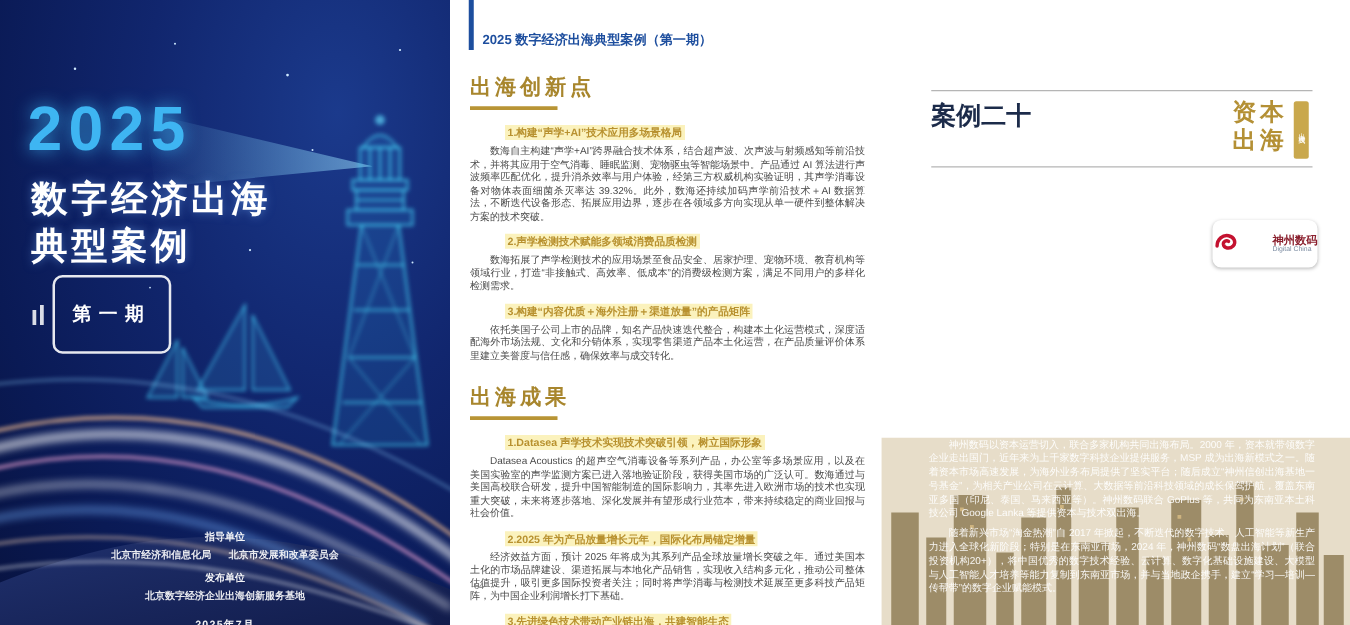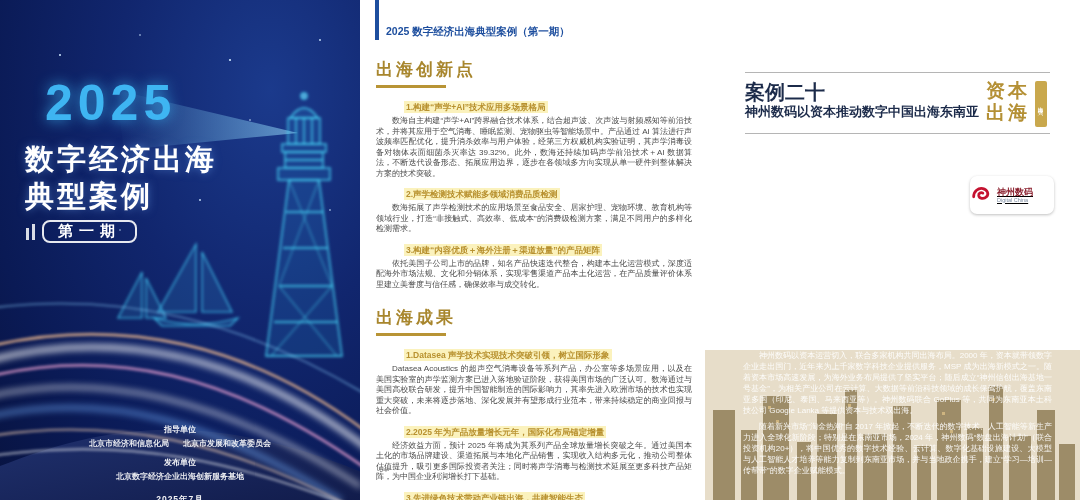--- a/index.html
+++ b/index.html
@@ -5,30 +5,30 @@
   * { margin:0; padding:0; box-sizing:border-box; }
   html,body { width:1080px; height:500px; overflow:hidden; background:#e8e8e8;
               font-family:"Liberation Sans", sans-serif; }
   .spread { position:relative; width:1080px; height:500px; display:flex; background:#fff; }
 
   
   .cover { position:relative; width:360px; height:500px; overflow:hidden;
            background: radial-gradient(ellipse at 75% 18%, #1b3a8c 0%, #11266e 40%, #0a1a55 75%, #081340 100%); }
   .cover svg.art { position:absolute; left:0; top:0; }
   .cover-year { position:absolute; left:22px; top:74px; font-size:50px; font-weight:800;
-                letter-spacing:5px; color:#3eb5f2; text-shadow:0 0 14px rgba(62,181,242,.8);margin-left:23px; }
+                letter-spacing:5px; color:#3eb5f2; text-shadow:0 0 14px rgba(62,181,242,.8); }
   .cover-t1 { position:absolute; left:25px; top:140px; font-size:29px; font-weight:800;
               letter-spacing:3px; color:#ffffff; text-shadow:0 0 8px rgba(120,180,255,.5); }
   .cover-t2 { position:absolute; left:25px; top:177px; font-size:29px; font-weight:800;
               letter-spacing:3px; color:#ffffff; text-shadow:0 0 8px rgba(120,180,255,.5); }
   .issue-wrap { position:absolute; left:26px; top:220px; display:flex; align-items:center; gap:7px; }
   .issue-bars { display:flex; gap:3px; }
   .issue-bars i { display:block; width:3px; height:16px; background:rgba(255,255,255,.85); }
   .issue-bars i:first-child { height:12px; margin-top:4px; }
-  .issue-box { border:2px solid rgba(255,255,255,.9); border-radius:8px; padding:0 14px;
+  .issue-box { border:2px solid rgba(255,255,255,.9); border-radius:8px; padding:20px 14px;
                font-size:15px; font-weight:700; letter-spacing:6px; color:#fff; }
   .cover-footer { position:absolute; left:0; right:0; top:424px; text-align:center; color:#ffffff; }
   .cf-label { font-size:8px; font-weight:700; opacity:.95; margin-bottom:3px; }
   .cf-orgs  { font-size:8px; font-weight:600; opacity:.9; margin-bottom:8px; }
   .cf-orgs span + span { margin-left:14px; }
   .cf-org   { font-size:8px; font-weight:600; opacity:.9; margin-bottom:12px; }
   .cf-date  { font-size:8.5px; font-weight:700; letter-spacing:1px; opacity:.95; }
 
   
   .mid { position:relative; width:345px; height:394px; background:#fff; }
@@ -59,22 +59,22 @@
                text-align:center; line-height:12px; letter-spacing:1px; }
   .gold-area { position:absolute; left:0; right:0; top:152px; bottom:0;
                background: linear-gradient(180deg, #8a7a41 0%, #9a8848 30%, #a08c49 55%, #937738 75%, #front 0), 
                            linear-gradient(180deg, #8a7a41 0%, #9a8848 30%, #a08c49 55%, #937738 78%, #6f5726 100%); }
   .gold-area svg.skyline { position:absolute; left:0; bottom:0; }
   .info-row { position:absolute; left:38px; display:flex; gap:14px; align-items:flex-start; }
   .info-icon { width:32px; height:32px; flex:0 0 32px; }
   .info-label { font-size:11px; font-weight:800; color:#ffffff; letter-spacing:1px; }
   .info-value { font-size:8.5px; color:rgba(255,255,255,.9); margin-top:4px; letter-spacing:.5px; }
   .logo-box { position:absolute; right:26px; top:24px; width:84px; height:38px; background:#fff;
-              border-radius:7px; display:flex; align-items:center; justify-content:flex-start; gap:5px;
-              box-shadow:0 1px 3px rgba(0,0,0,.25);text-decoration:underline; }
+              border-radius:7px; display:flex; align-items:center; justify-content:space-between; gap:5px;
+              box-shadow:0 1px 3px rgba(0,0,0,.25); }
   .logo-cn { font-size:9px; font-weight:800; color:#8a1f2d; line-height:10px; }
   .logo-en { font-size:5.5px; color:#7a8aa0; line-height:7px; }
   .bg-head { position:absolute; left:38px; top:168px; font-size:13px; font-weight:800; color:#fff; letter-spacing:2px; }
   .bg-rule { position:absolute; left:38px; top:186px; width:52px; height:2.5px; background:rgba(255,255,255,.9); }
   .bg-paras { position:absolute; left:38px; right:28px; top:198px; }
   .bg-paras p { font-size:8px; line-height:11px; color:rgba(255,255,255,.92); text-align:justify;
                 text-indent:2em; margin-bottom:5px; }
 </style>
 </head>
 <body>
@@ -220,21 +220,20 @@
 
       </div>
     </div>
 
     <div class="page-no">-64-</div>
   </section>
 
   <section class="rightp">
     <div class="r-line1"></div>
     <div class="case-no">案例二十</div>
-    <div class="case-title">神州数码以资本推动数字中国出海东南亚</div>
     <div class="r-line2"></div>
 
     <div class="mode-tag">
       <div>资本</div>
       <div>出海</div>
     </div>
     <div class="mode-side">出海模式</div>
 
     <div class="gold-area">
 

